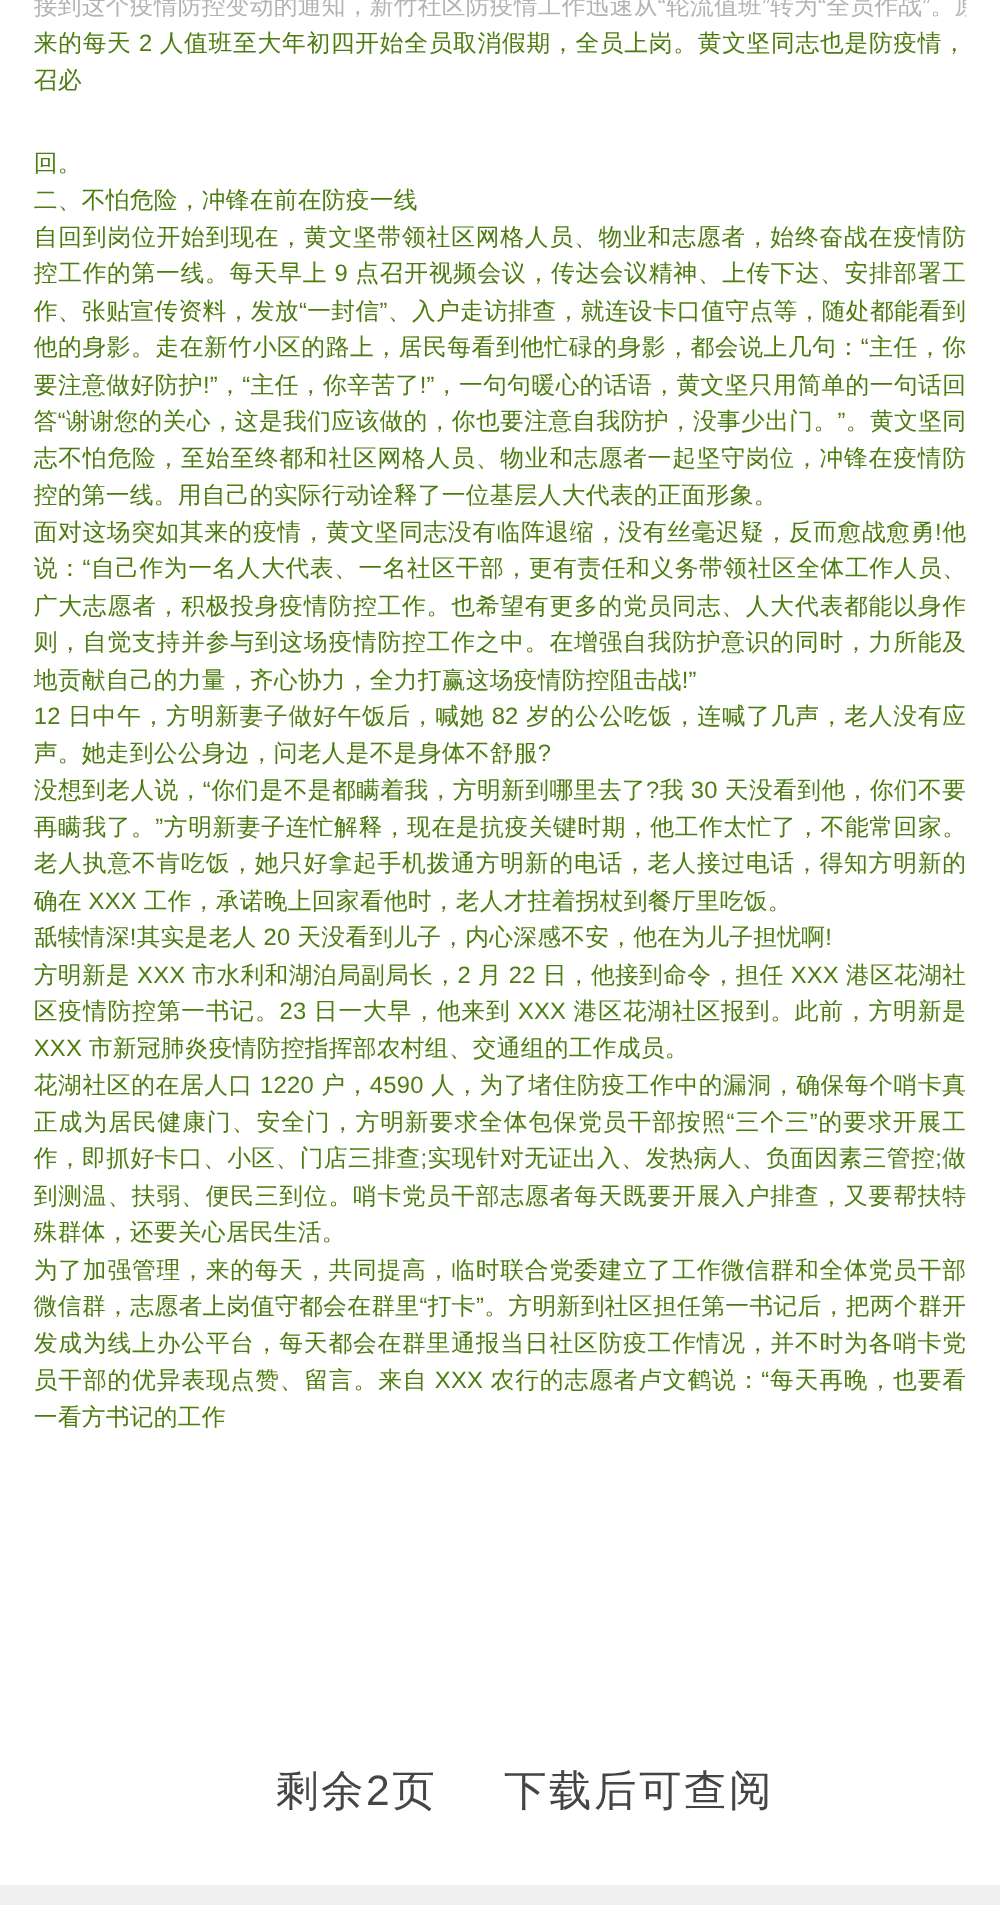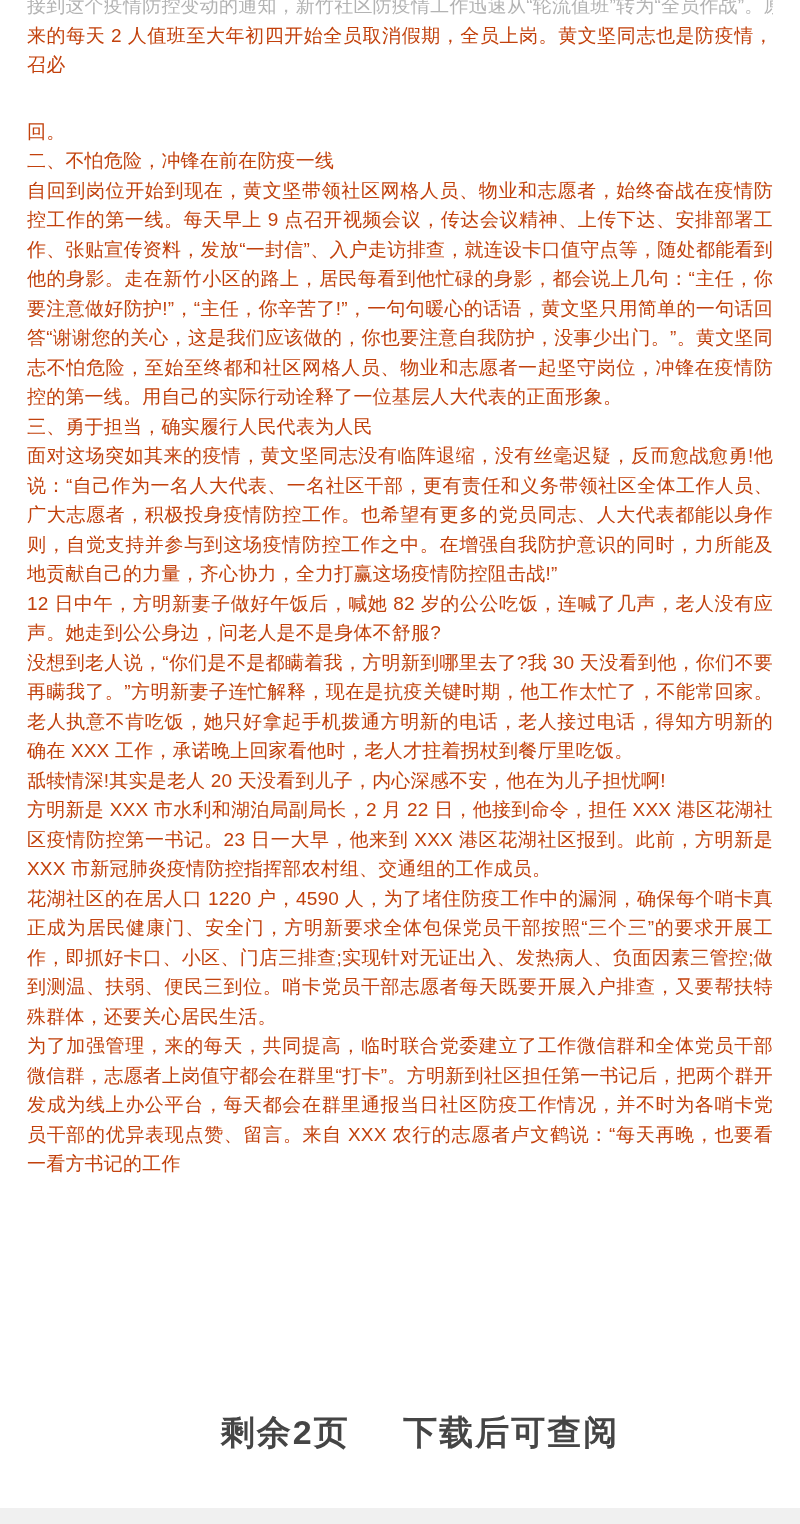--- a/index.html
+++ b/index.html
@@ -18,21 +18,21 @@
     position: absolute;
     left: 27px;
     right: 27px;
     top: -9px;
   }
   .doc p {
     margin: 0;
     padding: 0;
     font-size: 19px;
     line-height: 29.5px;
-    color: #c2410c;
+    color: #4d7c0f;
     text-align: justify;
     text-justify: inter-ideograph;
     word-break: break-all;
     letter-spacing: 0.2px;
   }
   .doc p.faded-line {
     color: #b3b3b3;
     filter: blur(0.3px);
     white-space: nowrap;
     overflow: hidden;
@@ -40,21 +40,21 @@
   .doc p.gap-top {
     margin-top: 37px;
   }
   .preview-footer {
     position: absolute;
     left: 0;
     right: 0;
     top: 1410px;
     text-align: center;
     font-size: 34px;
-    font-weight: 700;
+    font-weight: 400;
     color: #454545;
     letter-spacing: 2px;
     padding-left: 40px;
   }
   .preview-footer span {
     display: inline-block;
     margin: 0 21px;
   }
   .page-bottom-strip {
     position: absolute;
@@ -67,21 +67,20 @@
 </style>
 </head>
 <body>
 
 <div class="doc">
   <p class="faded-line">接到这个疫情防控变动的通知，新竹社区防疫情工作迅速从“轮流值班”转为“全员作战”。原</p>
   <p>来的每天 2 人值班至大年初四开始全员取消假期，全员上岗。黄文坚同志也是防疫情，召必</p>
   <p class="gap-top">回。</p>
   <p>二、不怕危险，冲锋在前在防疫一线</p>
   <p>自回到岗位开始到现在，黄文坚带领社区网格人员、物业和志愿者，始终奋战在疫情防控工作的第一线。每天早上 9 点召开视频会议，传达会议精神、上传下达、安排部署工作、张贴宣传资料，发放“一封信”、入户走访排查，就连设卡口值守点等，随处都能看到他的身影。走在新竹小区的路上，居民每看到他忙碌的身影，都会说上几句：“主任，你要注意做好防护!”，“主任，你辛苦了!”，一句句暖心的话语，黄文坚只用简单的一句话回答“谢谢您的关心，这是我们应该做的，你也要注意自我防护，没事少出门。”。黄文坚同志不怕危险，至始至终都和社区网格人员、物业和志愿者一起坚守岗位，冲锋在疫情防控的第一线。用自己的实际行动诠释了一位基层人大代表的正面形象。</p>
-  <p>三、勇于担当，确实履行人民代表为人民</p>
   <p>面对这场突如其来的疫情，黄文坚同志没有临阵退缩，没有丝毫迟疑，反而愈战愈勇!他说：“自己作为一名人大代表、一名社区干部，更有责任和义务带领社区全体工作人员、广大志愿者，积极投身疫情防控工作。也希望有更多的党员同志、人大代表都能以身作则，自觉支持并参与到这场疫情防控工作之中。在增强自我防护意识的同时，力所能及地贡献自己的力量，齐心协力，全力打赢这场疫情防控阻击战!”</p>
   <p>12 日中午，方明新妻子做好午饭后，喊她 82 岁的公公吃饭，连喊了几声，老人没有应声。她走到公公身边，问老人是不是身体不舒服?</p>
   <p>没想到老人说，“你们是不是都瞒着我，方明新到哪里去了?我 30 天没看到他，你们不要再瞒我了。”方明新妻子连忙解释，现在是抗疫关键时期，他工作太忙了，不能常回家。老人执意不肯吃饭，她只好拿起手机拨通方明新的电话，老人接过电话，得知方明新的确在 XXX 工作，承诺晚上回家看他时，老人才拄着拐杖到餐厅里吃饭。</p>
   <p>舐犊情深!其实是老人 20 天没看到儿子，内心深感不安，他在为儿子担忧啊!</p>
   <p>方明新是 XXX 市水利和湖泊局副局长，2 月 22 日，他接到命令，担任 XXX 港区花湖社区疫情防控第一书记。23 日一大早，他来到 XXX 港区花湖社区报到。此前，方明新是 XXX 市新冠肺炎疫情防控指挥部农村组、交通组的工作成员。</p>
   <p>花湖社区的在居人口 1220 户，4590 人，为了堵住防疫工作中的漏洞，确保每个哨卡真正成为居民健康门、安全门，方明新要求全体包保党员干部按照“三个三”的要求开展工作，即抓好卡口、小区、门店三排查;实现针对无证出入、发热病人、负面因素三管控;做到测温、扶弱、便民三到位。哨卡党员干部志愿者每天既要开展入户排查，又要帮扶特殊群体，还要关心居民生活。</p>
   <p>为了加强管理，来的每天，共同提高，临时联合党委建立了工作微信群和全体党员干部微信群，志愿者上岗值守都会在群里“打卡”。方明新到社区担任第一书记后，把两个群开发成为线上办公平台，每天都会在群里通报当日社区防疫工作情况，并不时为各哨卡党员干部的优异表现点赞、留言。来自 XXX 农行的志愿者卢文鹤说：“每天再晚，也要看一看方书记的工作</p>
 </div>
 
 <div class="preview-footer">

